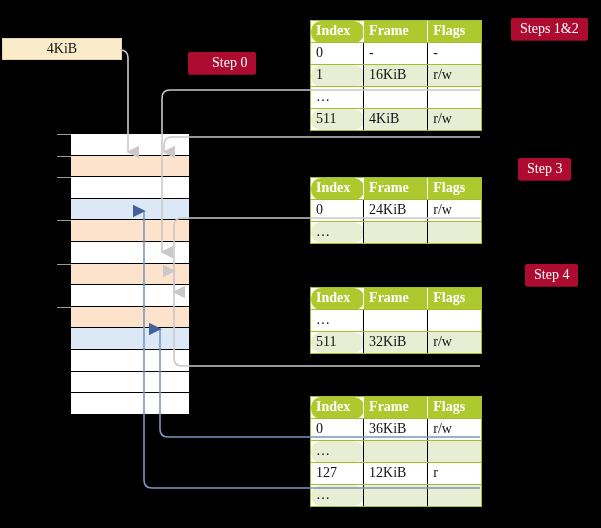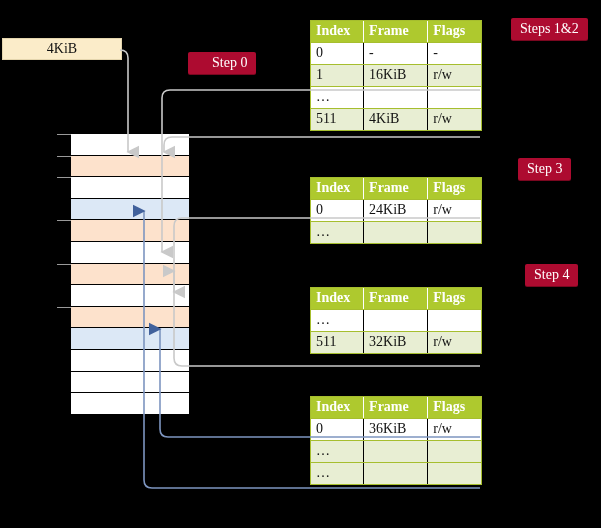--- a/index.html
+++ b/index.html
@@ -35,21 +35,21 @@
     white-space:nowrap;overflow:hidden;
   }
   .ptable th{
     background:#aec92e;color:#fff;font-weight:bold;
     border-right:1px solid #fff;border-bottom:1px solid #a6be2e;
   }
   .ptable th:last-child,.ptable td:last-child{border-right:none;}
   .ptable tr:last-child td{border-bottom:none;}
   .ptable tr.alt td{background:#e8eed3;}
   .ptable td.hl{background:#fdf8a8;}
-  .col-i{width:56px;}
+  .col-i{width:56px;border-radius:10px;}
   .col-f{width:70px;}
   .col-g{width:58px;}
 
   
   .pmem{position:absolute;left:70px;top:133px;width:120px;height:283px;
         border:1px solid #000;background:#fff;box-sizing:border-box;}
   .prow{height:21.6px;border-bottom:1px solid #000;box-sizing:border-box;background:#fff;}
   .prow:last-child{border-bottom:none;}
   .prow.peach{background:#fde2cc;}
   .prow.blue{background:#dce8f6;}
@@ -184,20 +184,25 @@
         <tbody>
           <tr>
             <td class="col-i">0</td>
             <td class="col-f">36KiB</td>
             <td class="col-g">r/w</td>
           </tr>
           <tr class="alt">
             <td class="col-i">…</td>
             <td class="col-f"></td>
             <td class="col-g"></td>
+          </tr>
+          <tr>
+            <td class="col-i">127</td>
+            <td class="col-f">12KiB</td>
+            <td class="col-g">r</td>
           </tr>
           <tr class="alt">
             <td class="col-i">…</td>
             <td class="col-f"></td>
             <td class="col-g"></td>
           </tr>
         </tbody>
       </table>
     </div>
 

